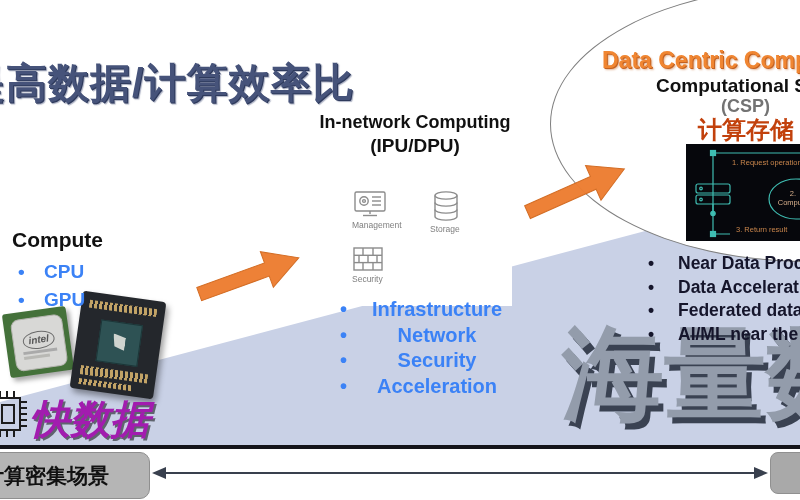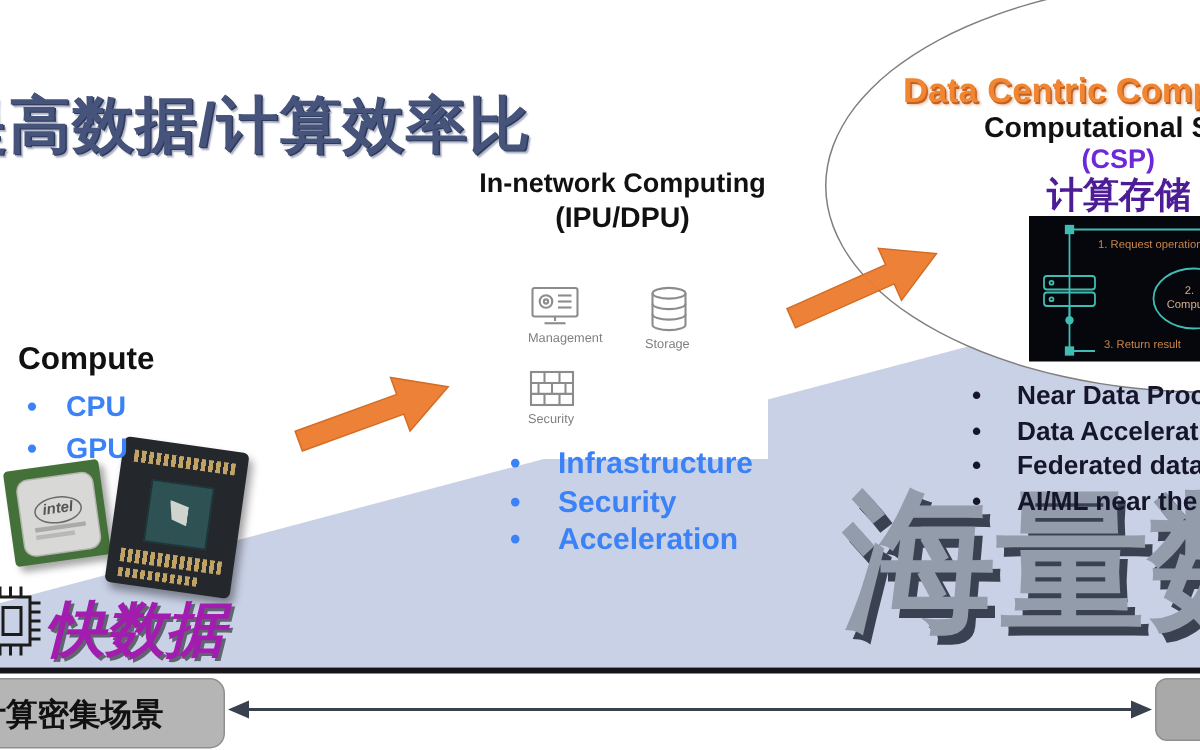--- a/index.html
+++ b/index.html
@@ -49,28 +49,28 @@
   
   #innet-head{left:283px;top:112px;width:264px;text-align:center;z-index:5;color:#111;}
   #innet-head .l1{font-size:18px;font-weight:800;}
   #innet-head .l2{font-size:19px;font-weight:700;margin-top:2px;}
   #innet-head .l3{font-size:21px;font-weight:800;margin-top:1px;}
   #icon-grid{left:352px;top:190px;width:156px;z-index:5;display:grid;
         grid-template-columns:78px 78px;row-gap:6px;}
   .icon-cell{display:flex;flex-direction:column;}
   .icon-cell .lab{font-size:8.5px;color:#7f7f7f;margin-top:2px;}
   .icon-cell svg{stroke:#8c8c8c;fill:none;stroke-width:1.4;}
-  #innet-list{left:340px;top:297px;}
+  #innet-list{left:340px;top:297px;text-align:center;}
   #innet-list li{font-size:20px;line-height:25.5px;padding-left:32px;}
   
   #dcc{left:602px;top:47px;font-size:23px;font-weight:800;color:#f08632;white-space:nowrap;
        z-index:5;text-shadow:1px 1px 0 #c46120,2px 2px 2px rgba(196,97,32,.45);}
   #cs-l2{left:656px;top:75px;font-size:19px;font-weight:800;color:#111;white-space:nowrap;z-index:5;}
-  #cs-l3{left:721px;top:96px;font-size:18px;font-weight:800;color:#6d28d9;z-index:5;}
-  #cs-l4{left:698px;top:114px;font-size:24px;font-weight:800;color:#4c1d95;white-space:nowrap;z-index:5;}
+  #cs-l3{left:721px;top:96px;font-size:18px;font-weight:800;color:#737373;z-index:5;}
+  #cs-l4{left:698px;top:114px;font-size:24px;font-weight:800;color:#c2410c;white-space:nowrap;z-index:5;}
   #csp-img{left:686px;top:144px;width:128px;height:97px;background:#06070c;z-index:5;}
   #csp-img text{font-family:"Liberation Sans",sans-serif;}
   
   #csp-list{left:648px;top:252px;}
   #csp-list li{font-size:17.5px;line-height:23.5px;padding-left:30px;color:#15152b;}
   
   #massive{left:562px;top:318px;font-size:102px;font-weight:900;color:#939cab;white-space:nowrap;
         z-index:5;text-shadow:5px 6px 0 #3a4252;line-height:1.1;}
   #fast{left:30px;top:392px;font-size:40px;font-weight:800;font-style:italic;color:#a21caf;
         white-space:nowrap;z-index:5;text-shadow:2px 2px 0 #5f646e;text-align:right;}
@@ -165,20 +165,21 @@
         <line x1="25" y1="9.3" x2="25" y2="16.6"></line>
       <line x1="11" y1="16.6" x2="11" y2="24"></line>
         <line x1="21" y1="16.6" x2="21" y2="24"></line>
     </svg>
     <div class="lab">Security</div>
   </div>
 </div>
 
 <ul id="innet-list" class="abs blist">
   <li>Infrastructure</li>
+  <li>Network</li>
   <li>Security</li>
   <li>Acceleration</li>
 </ul>
 
 <div id="dcc" class="abs">Data Centric Computing</div>
 <div id="cs-l2" class="abs">Computational Storage</div>
 <div id="cs-l3" class="abs">(CSP)</div>
 <div id="cs-l4" class="abs">计算存储</div>
 
 <div id="csp-img" class="abs">

